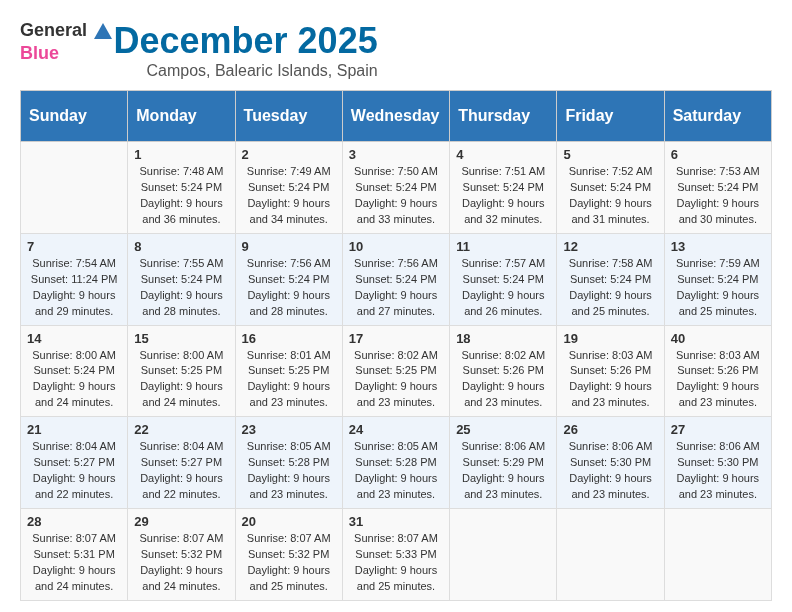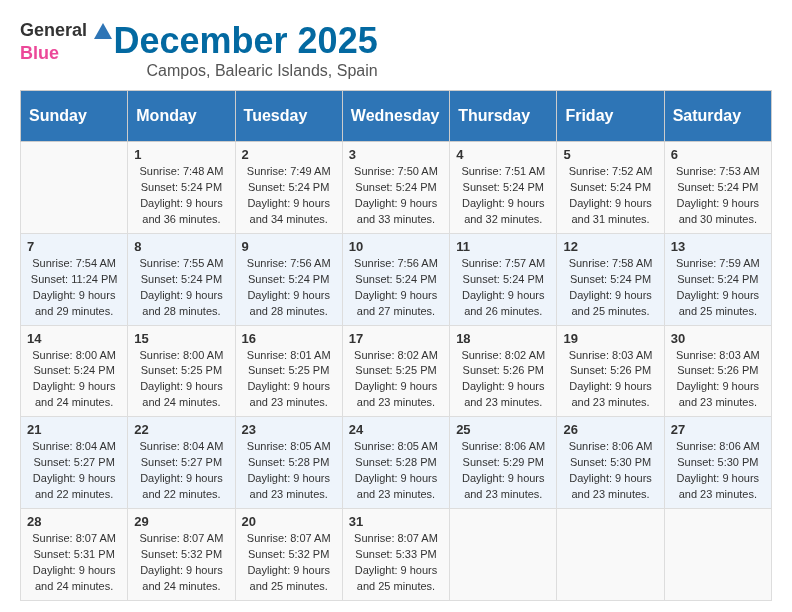--- a/index.html
+++ b/index.html
@@ -238,21 +238,21 @@
 and 23 minutes.</div>
         </td>
         <td>
           <span class="day-number">19</span>
           <div class="cell-info" style="white-space: pre-line;">Sunrise: 8:03 AM
 Sunset: 5:26 PM
 Daylight: 9 hours
 and 23 minutes.</div>
         </td>
         <td>
-          <span class="day-number">30</span>
+          <span class="day-number">40</span>
           <div class="cell-info" style="white-space: pre-line;">Sunrise: 8:03 AM
 Sunset: 5:26 PM
 Daylight: 9 hours
 and 23 minutes.</div>
         </td>
       </tr>
       <tr>
         <td>
           <span class="day-number">21</span>
           <div class="cell-info" style="white-space: pre-line;">Sunrise: 8:04 AM

